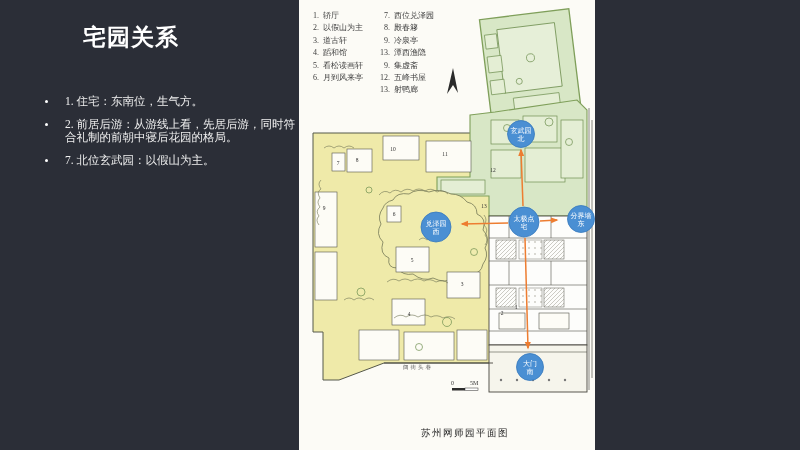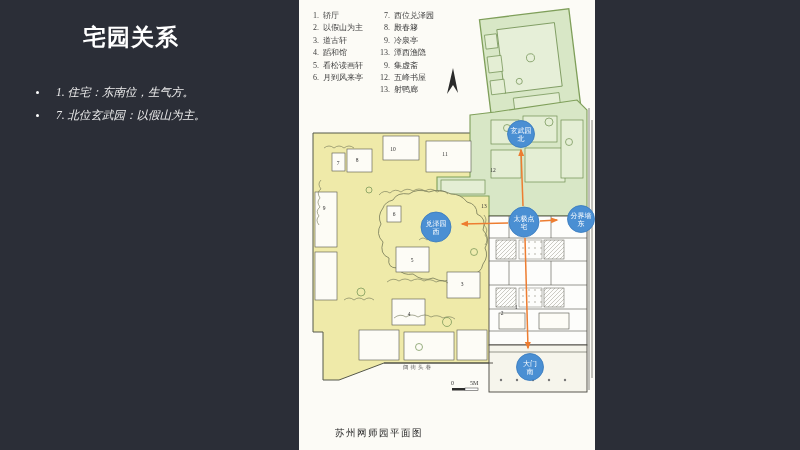--- a/index.html
+++ b/index.html
@@ -1,34 +1,34 @@
 <!DOCTYPE html>
 <html><head>
 <meta charset="utf-8">
 <style>
   html,body{margin:0;padding:0;}
   body{width:800px;height:450px;background:#2b2e37;overflow:hidden;position:relative;
        font-family:"Liberation Sans",sans-serif;}
   .slide{position:absolute;inset:0;}
   .title{position:absolute;left:83px;top:22px;font-size:23px;font-weight:bold;color:#ffffff;
          letter-spacing:1px;font-family:"Liberation Sans",sans-serif;}
-  .bullets{position:absolute;left:30px;top:83px;width:258px;margin:3px;padding:0;list-style:none;
+  .bullets{position:absolute;left:30px;top:83px;width:258px;margin:12px;padding:0;list-style:none;
            color:#efefef;font-family:"Liberation Serif","DejaVu Serif",serif;
-           font-size:11.5px;line-height:13.5px;font-style:italic;}
+           font-size:11.5px;line-height:13.5px;}
   .bullets li{display:flex;margin-bottom:9px;}
   .dot{width:3px;height:3px;background:#fff;border-radius:50%;margin:5px 17px 0 3px;flex:none;}
   .panel{position:absolute;left:299px;top:0;width:296px;height:450px;background:#fcfbf6;}
   .legend{position:absolute;left:7px;top:10px;display:flex;color:#3c3c3c;
           font-family:"Liberation Serif",serif;font-size:8px;}
   .lcol{display:flex;flex-direction:column;}
   .lcol2{margin-left:12px;}
   .lrow{display:flex;line-height:12.4px;white-space:nowrap;}
   .lnum{width:13px;text-align:right;margin-right:4px;}
   .lcol2 .lnum{width:15px;}
-  .caption{position:absolute;left:36px;top:427px;width:260px;font-size:9.5px;
+  .caption{position:absolute;left:36px;top:427px;width:260px;text-align:center;font-size:9.5px;
            letter-spacing:1.5px;color:#222;font-family:"Liberation Serif",serif;}
   .mapsvg{position:absolute;left:0;top:0;}
   svg text{font-family:"Liberation Serif",serif;}
   .pnum{font-size:5.5px;fill:#333;text-anchor:middle;}
   .badge-text{font-size:7px;fill:#ffffff;text-anchor:middle;font-family:"Liberation Sans",sans-serif;}
   .rock{fill:none;stroke:#6e7254;stroke-width:.7;opacity:.85;}
   .bld{fill:#fdfcf6;stroke:#55544a;stroke-width:.6;}
   .gbld{fill:#e4eed4;stroke:#6f8f50;stroke-width:.7;}
   .tree{fill:none;stroke:#6f8f50;stroke-width:.7;}
   .mline{stroke:#55544a;stroke-width:.6;fill:none;}
@@ -39,20 +39,24 @@
 <body>
 
 <div class="slide">
 
   <div class="title">宅园关系</div>
 
   <ul class="bullets">
     <li>
         <span class="dot"></span>
         <span>1. 住宅：东南位，生气方。</span>
+      </li>
+    <li>
+        <span class="dot"></span>
+        <span>2. 前居后游：从游线上看，先居后游，同时符合礼制的前朝中寝后花园的格局。</span>
       </li>
     <li>
         <span class="dot"></span>
         <span>7. 北位玄武园：以假山为主。</span>
       </li>
   </ul>
 
   <div class="panel">
 
     <div class="legend">

